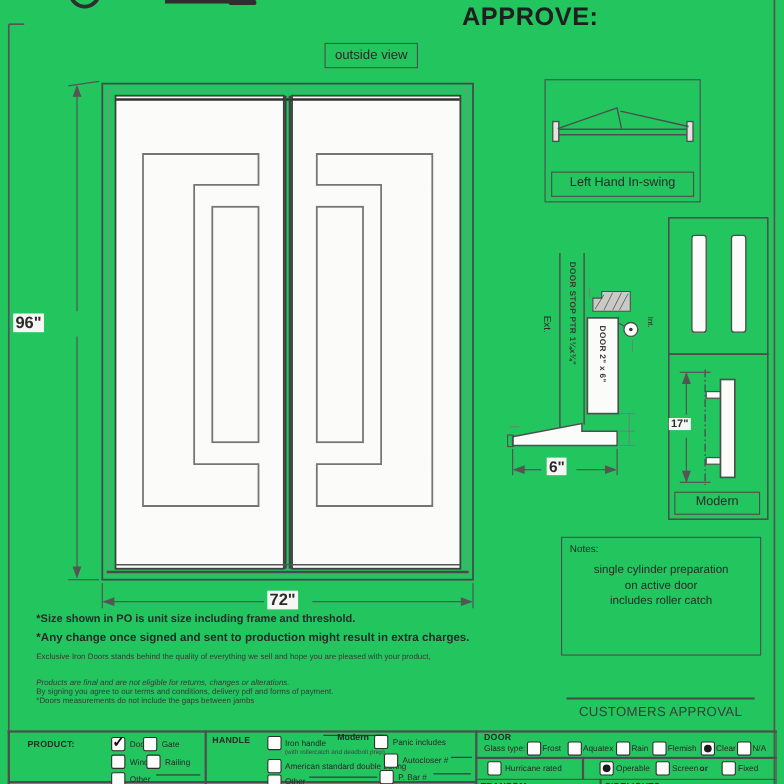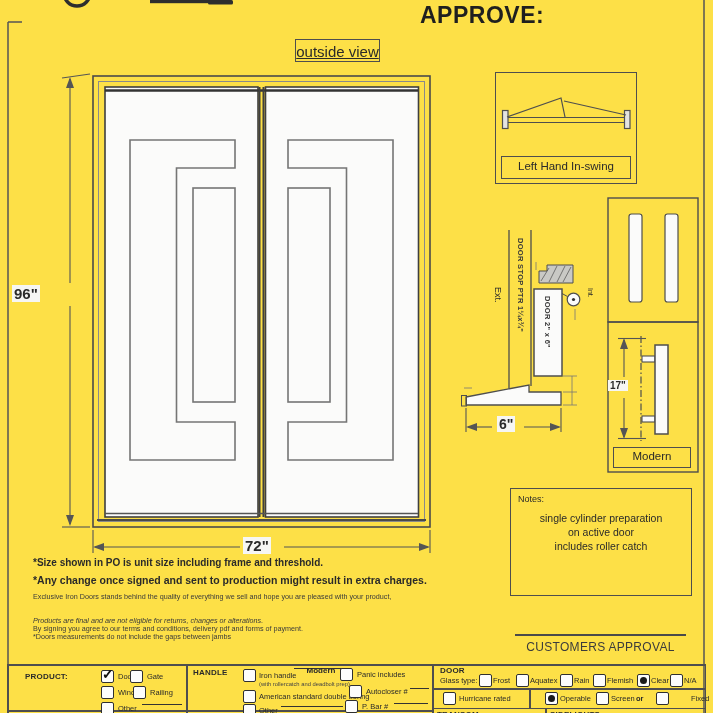--- a/index.html
+++ b/index.html
@@ -1,17 +1,17 @@
 <!DOCTYPE html>
 <html><head>
 <meta charset="utf-8">
 <style>
   html,body{margin:0;padding:0;}
   .page{position:relative;width:713px;height:713px;overflow:hidden;
-        background:#fde047;font-family:"Liberation Sans",sans-serif;color:#2a2a2a;}
+        background:#22c55e;font-family:"Liberation Sans",sans-serif;color:#2a2a2a;}
   .txt{position:absolute;white-space:nowrap;}
   .ctr{text-align:center;}
   .bold{font-weight:bold;}
   .r90{transform:rotate(90deg);transform-origin:0 0;white-space:nowrap;}
   .box{position:absolute;border:1.5px solid #4e4e4e;background:transparent;}
   .dimlbl{background:#f6f6f4;padding:0 2px;}
   
   .cb{position:absolute;width:11px;height:11px;border:1.5px solid #2f2f2f;border-radius:2px;background:#fdfdfc;}
   .cb[data-state="check"]::after{content:"\2713";position:absolute;left:0px;top:-5px;font-size:14px;font-weight:bold;color:#111;}
   .cb[data-state="dot"]::after{content:"";position:absolute;left:1.5px;top:1.5px;width:7px;height:7px;background:#1b1b1b;border-radius:50%;}
@@ -144,21 +144,21 @@
       <polygon points="624,338 620,349 628,349" fill="#555" stroke="none"></polygon>
       <polygon points="624,439 620,428 628,428" fill="#555" stroke="none"></polygon>
     </g>
 
     <line x1="515" y1="635" x2="686" y2="635" stroke="#4a4a4a" stroke-width="2"></line>
   </svg>
 
   <div class="txt bold" style="left:420px;top:2px;font-size:23px;letter-spacing:.5px;color:#1f1f1f;">APPROVE:</div>
 
   <div class="box" style="left:295px;top:39px;width:83px;height:21px;">
-    <div class="ctr" style="font-size:15px;padding-top:3px;text-decoration:underline;">outside view</div>
+    <div class="ctr" style="font-size:12px;padding-top:3px;">outside view</div>
   </div>
 
   <div class="txt bold dimlbl" style="left:12px;top:285px;font-size:15px;">96"</div>
   <div class="txt bold dimlbl" style="left:243px;top:537px;font-size:15px;">72"</div>
 
   <div class="box" style="left:495px;top:72px;width:140px;height:110px;"></div>
   <div class="box" style="left:501px;top:156px;width:128px;height:21px;border-width:1.3px;">
     <div class="ctr" style="font-size:11.5px;padding-top:2.5px;">Left Hand In-swing</div>
   </div>
 
@@ -254,19 +254,19 @@
     <div class="txt flabel" style="left:684px;top:676px;">N/A</div>
 
     <span class="cb" style="left:443px;top:692px;" data-state="none"></span>
     <div class="txt flabel" style="left:459px;top:694px;">Hurricane rated</div>
     <span class="cb" style="left:545px;top:692px;" data-state="dot"></span>
     <div class="txt flabel" style="left:560px;top:694px;">Operable</div>
     <span class="cb" style="left:596px;top:692px;" data-state="none"></span>
     <div class="txt flabel" style="left:611px;top:694px;">Screen</div>
     <div class="txt flabel bold" style="left:636px;top:694px;">or</div>
     <span class="cb" style="left:656px;top:692px;" data-state="none"></span>
-    <div class="txt flabel" style="left:671px;top:694px;margin-left:20px;">Fixed</div>
+    <div class="txt flabel" style="left:671px;top:694px;">Fixed</div>
 
     <div class="txt fsec" style="left:437px;top:710px;">TRANSOM</div>
     <div class="txt fsec" style="left:550px;top:710px;">SIDELIGHTS</div>
   </div>
 
 </div>
 
 </body></html>

